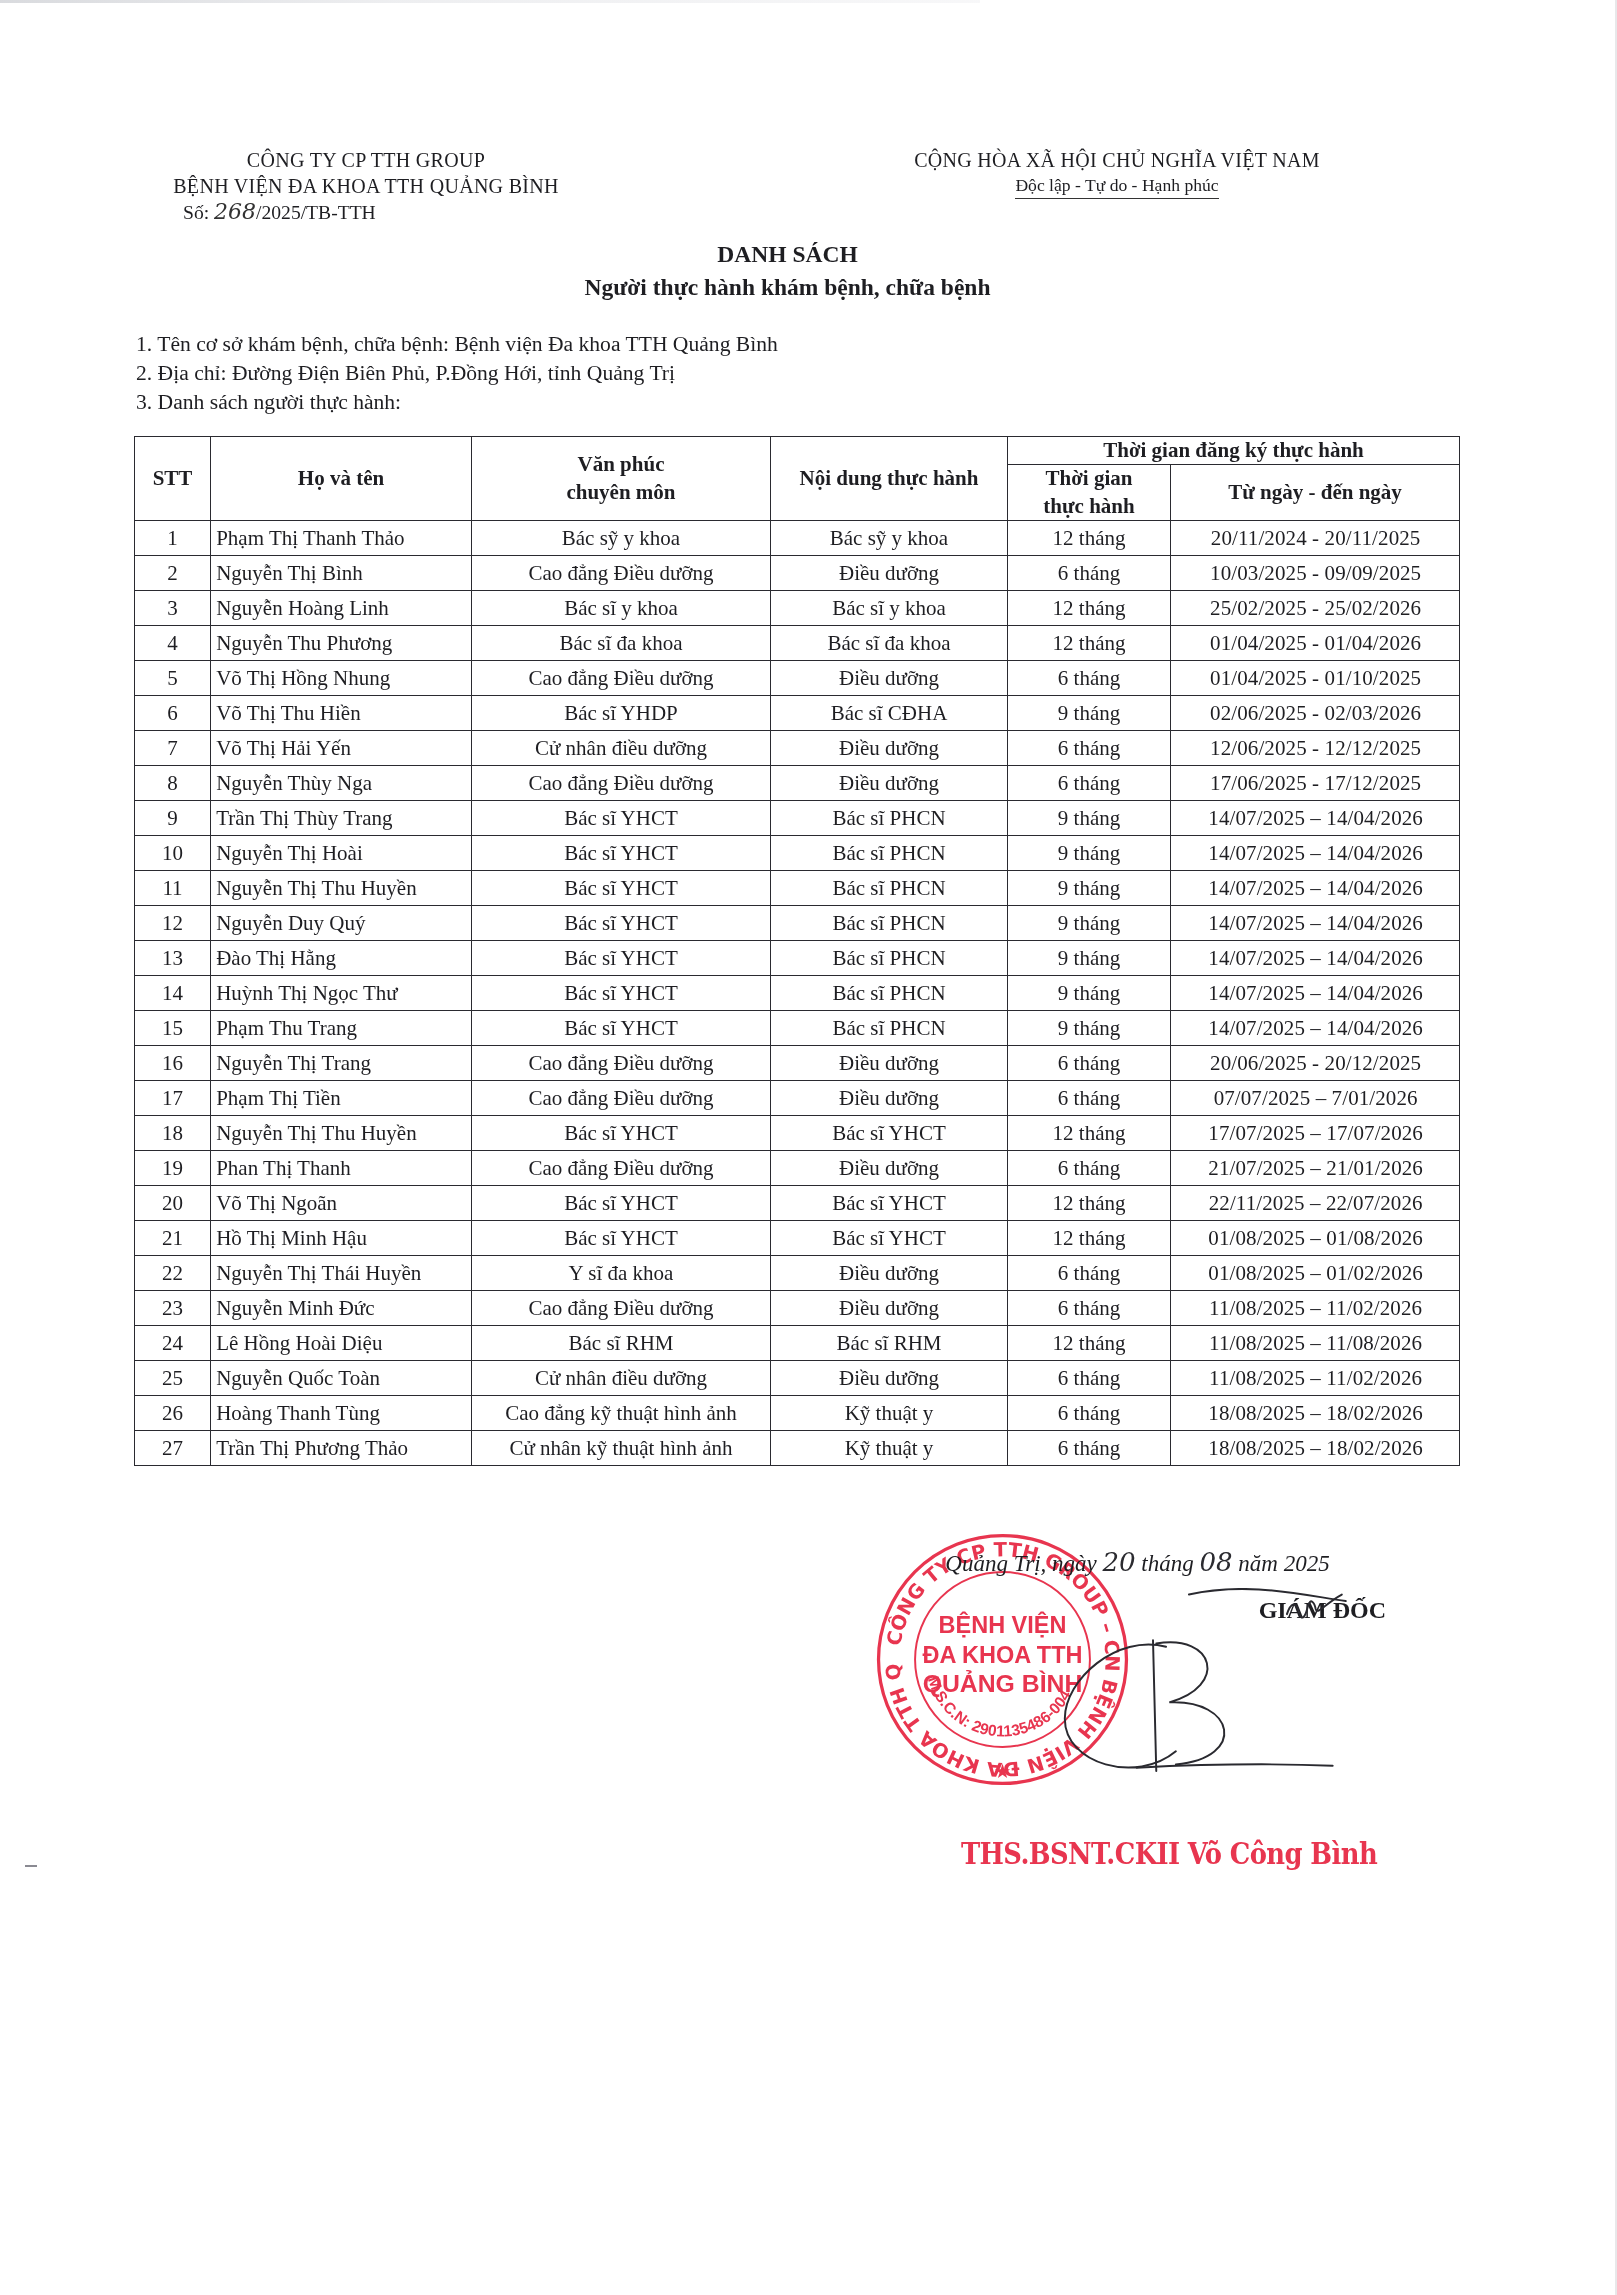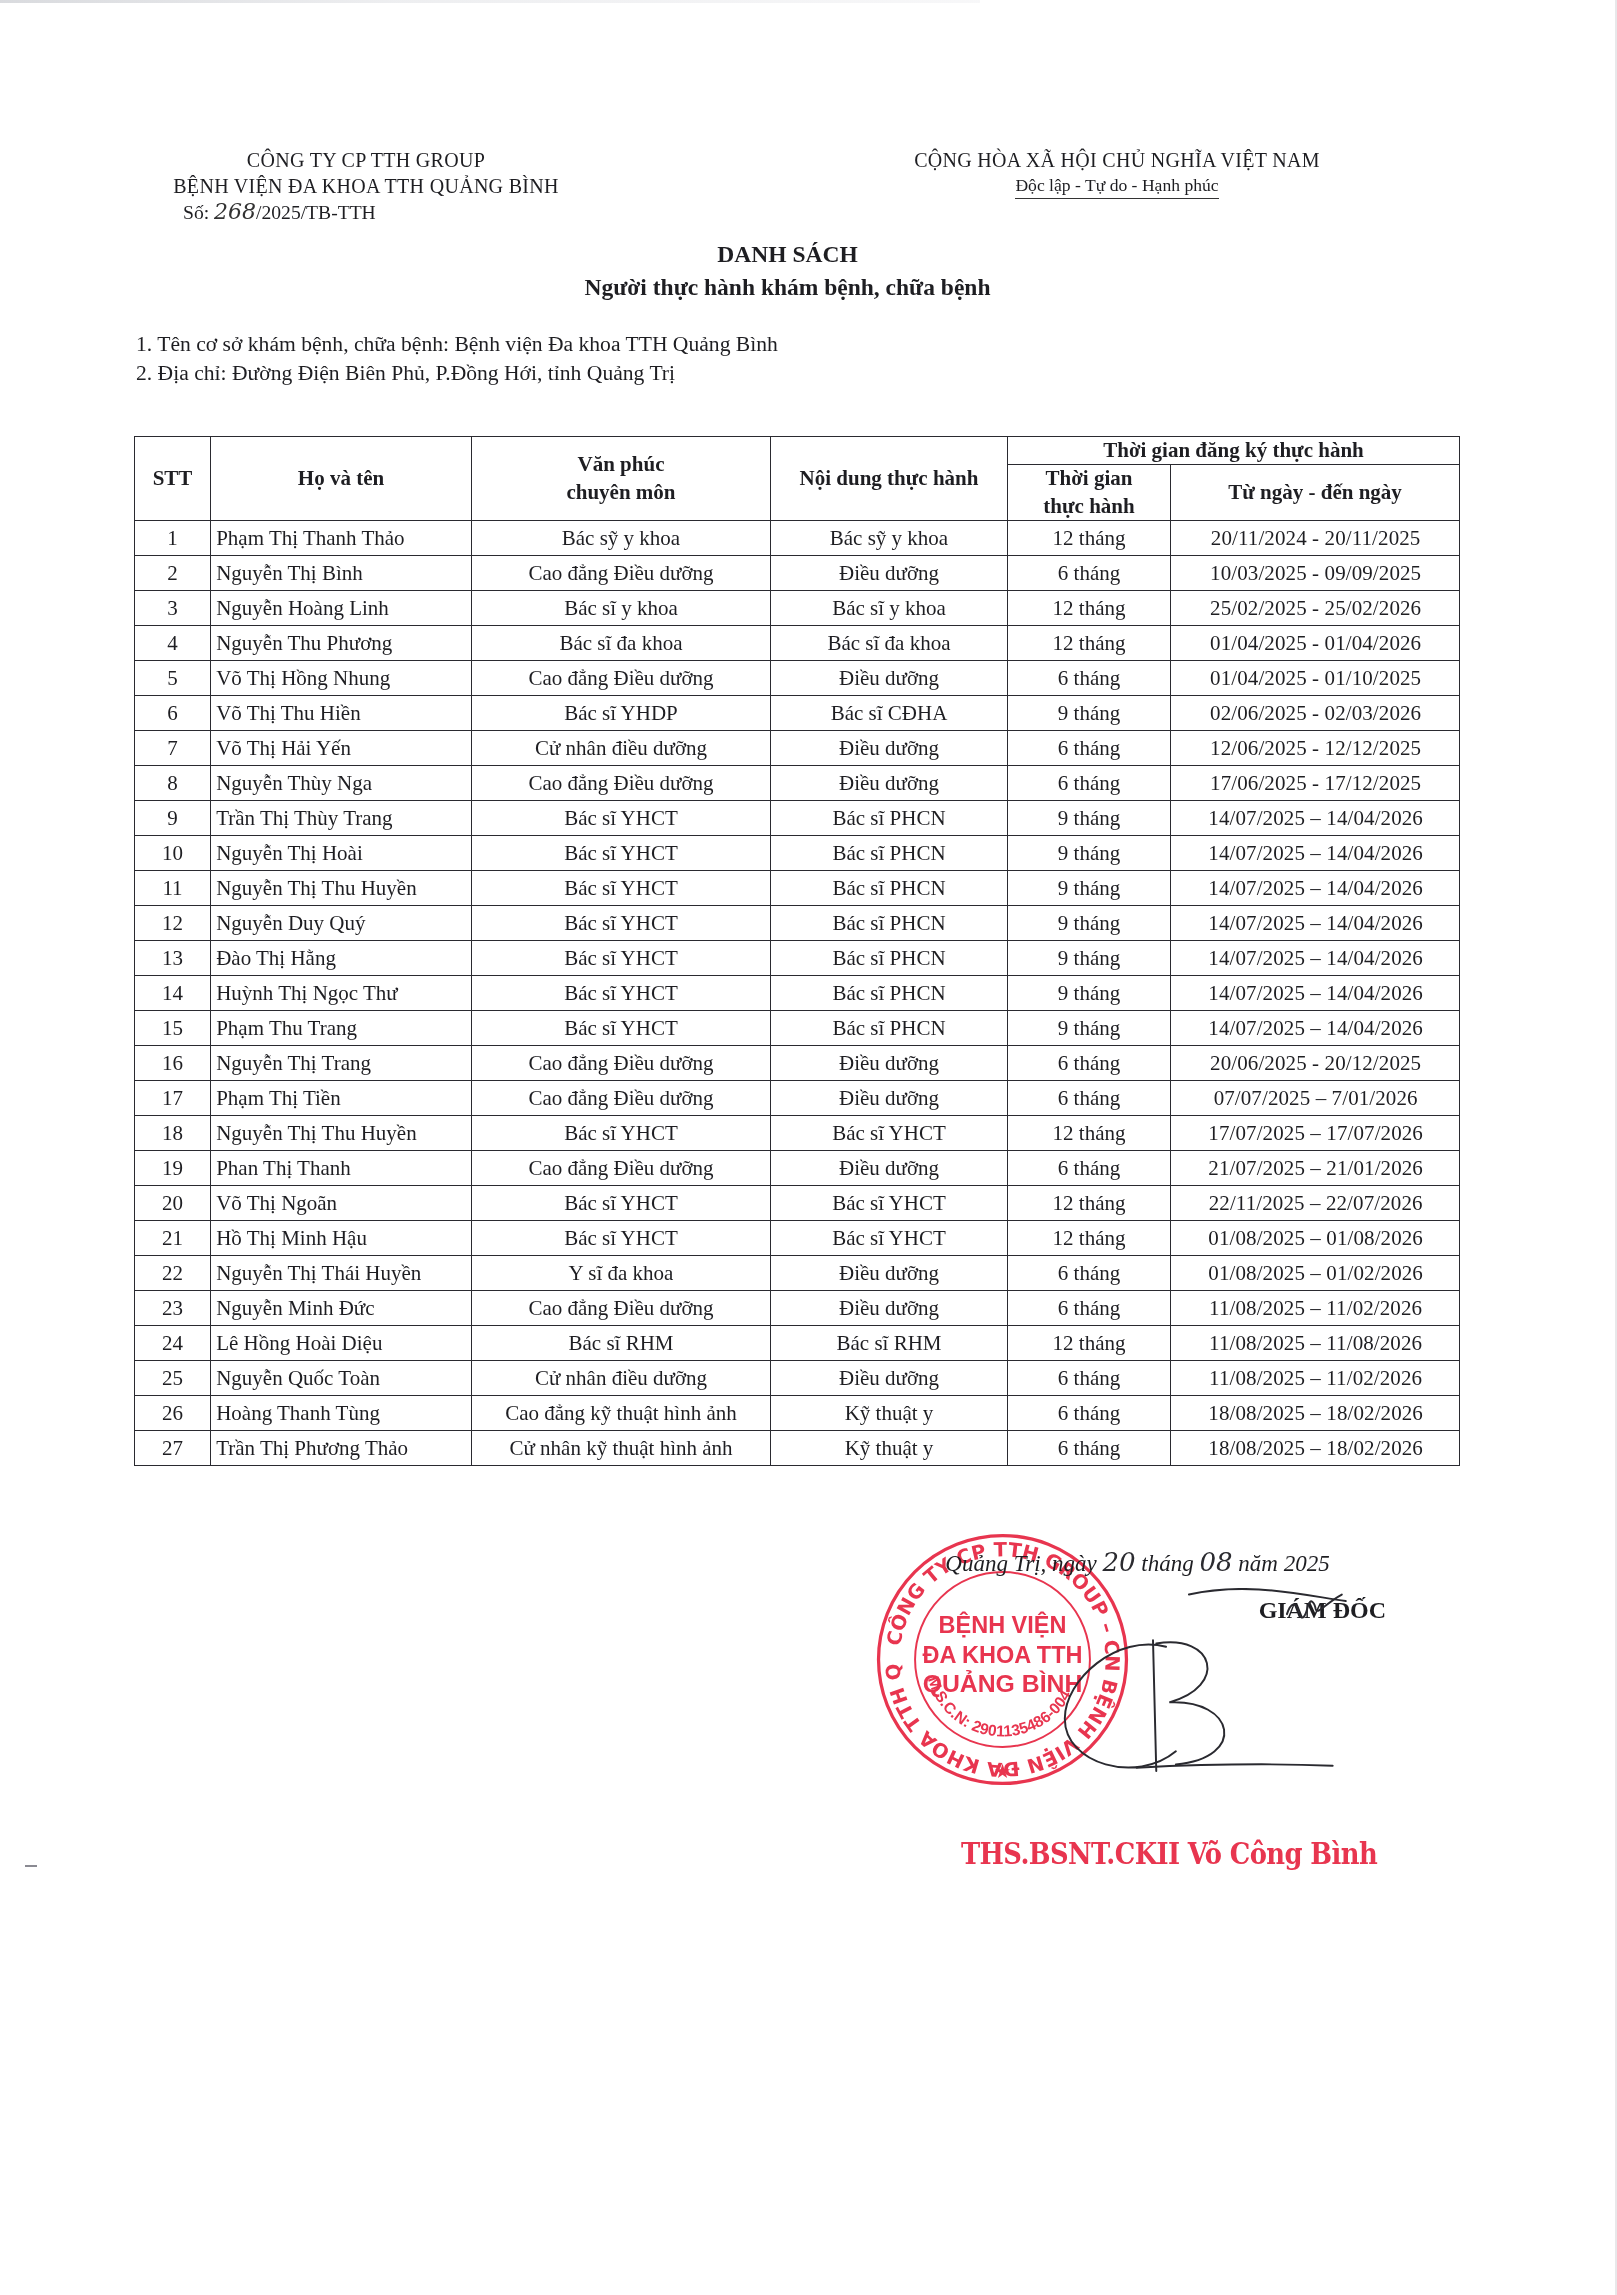--- a/index.html
+++ b/index.html
@@ -74,20 +74,21 @@
 </div>
 
 <div class="title">
   <div class="t1">DANH SÁCH</div>
   <div class="t2">Người thực hành khám bệnh, chữa bệnh</div>
 </div>
 
 <div class="info">
   <div>1. Tên cơ sở khám bệnh, chữa bệnh: Bệnh viện Đa khoa TTH Quảng Bình</div>
   <div>2. Địa chỉ: Đường Điện Biên Phủ, P.Đồng Hới, tỉnh Quảng Trị</div>
+  <div>3. Danh sách người thực hành:</div>
 </div>
 
 <table class="roster">
   <colgroup>
     <col class="c-stt">
       <col class="c-name">
       <col class="c-deg">
       <col class="c-content">
       <col class="c-dur">
       <col class="c-range">

